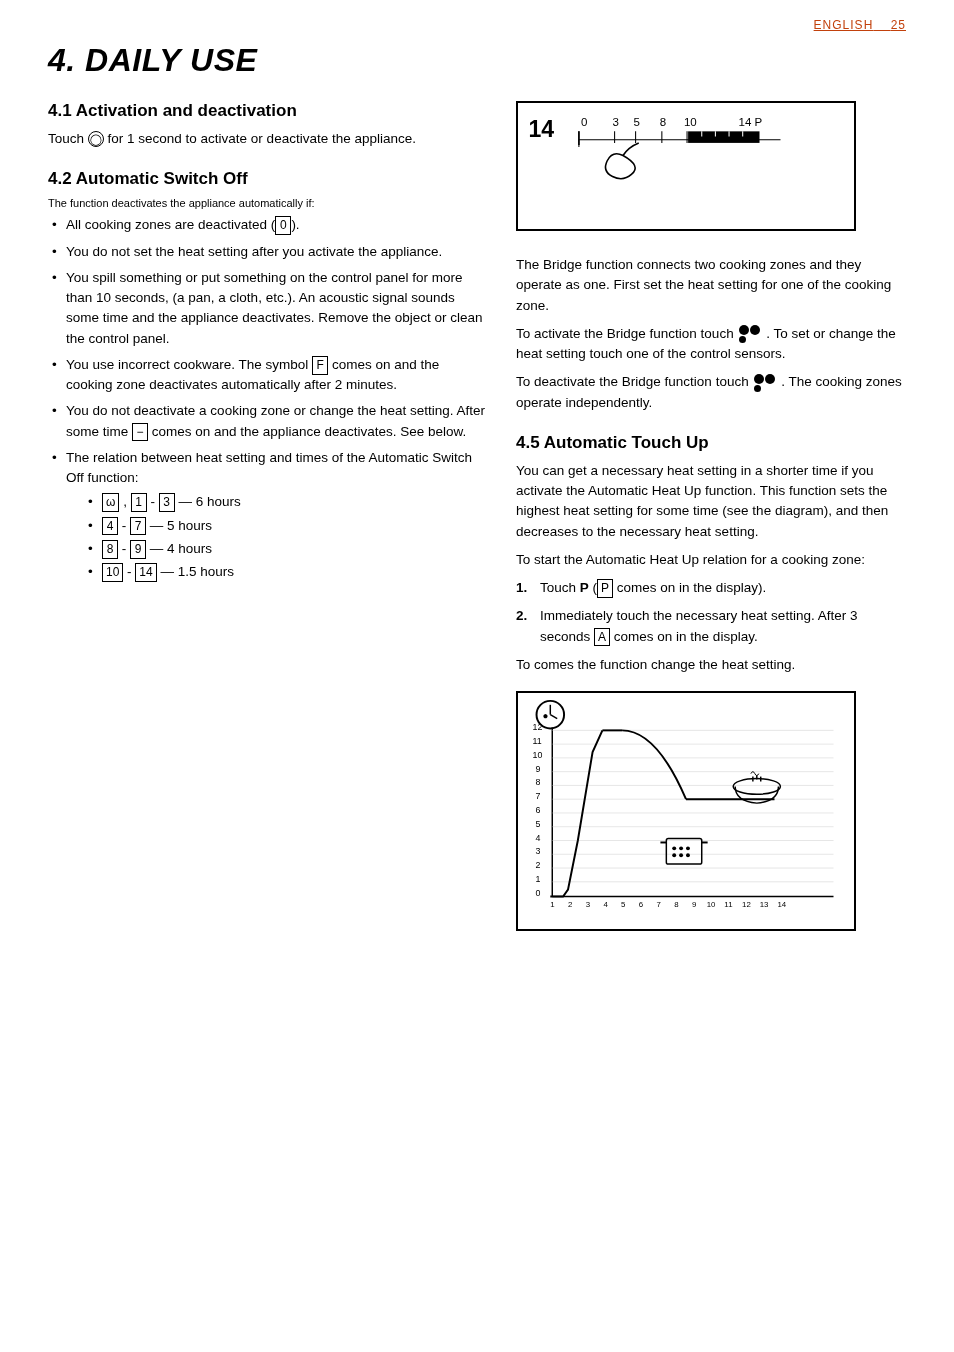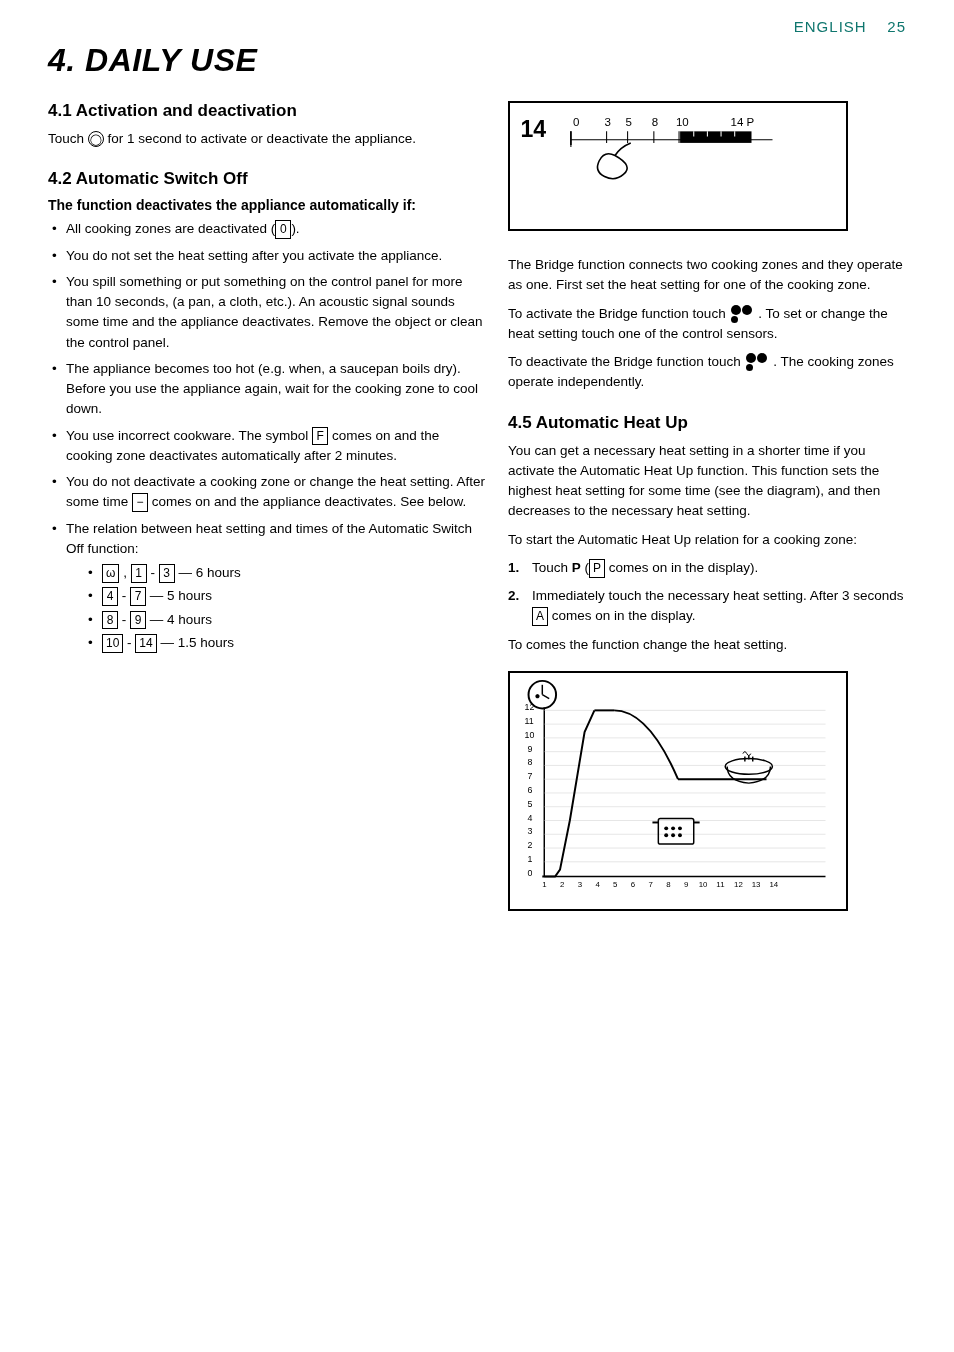--- a/index.html
+++ b/index.html
@@ -16,59 +16,60 @@
       width: 954px;
       min-height: 1352px;
       background: #fff;
       padding: 32px 48px 32px 48px;
       position: relative;
     }
     .page-header {
       position: absolute;
       top: 18px;
       right: 48px;
-      font-size: 15px;
+      font-size: 12px;
       letter-spacing: 1px;
-      color: #0f766e;
+      color: #c2410c;
+      text-decoration: underline;
     }
     .chapter-title {
       font-size: 32px;
       font-weight: bold;
       margin-bottom: 22px;
       margin-top: 10px;
       letter-spacing: 0.5px;
       font-style: italic;
     }
     .chapter-num {
       font-size: 32px;
       font-weight: bold;
     }
     .two-col {
       display: flex;
-      gap: 20px;
+      gap: 28px;
     }
     .left-col {
       width: 440px;
       flex-shrink: 0;
     }
     .right-col {
       flex: 1;
     }
     .section-title {
       font-size: 17px;
       font-weight: bold;
       margin-bottom: 8px;
     }
     .section-num {
       font-weight: bold;
     }
     .section-bold-note {
-      font-weight: bold;
+      font-weight: normal;
       margin-bottom: 6px;
-      font-size: 14px;
+      font-size: 11px;
     }
     p {
       margin-bottom: 8px;
       line-height: 1.5;
     }
     ul {
       margin-left: 0;
       padding-left: 0;
       list-style: none;
       margin-bottom: 20px;
@@ -219,21 +220,20 @@
       <div class="section-spacer">
         <div class="section-title">
           <span class="section-num">4.2</span>
           <span> Automatic Switch Off</span>
         </div>
         <div class="section-bold-note">The function deactivates the appliance automatically if:</div>
         <ul>
           <li>All cooking zones are deactivated (<span class="inline-box">0</span>).</li>
           <li>You do not set the heat setting after you activate the appliance.</li>
           <li>You spill something or put something on the control panel for more than 10 seconds, (a pan, a cloth, etc.). An acoustic signal sounds some time and the appliance deactivates. Remove the object or clean the control panel.</li>
-          <li>The appliance becomes too hot (e.g. when, a saucepan boils dry). Before you use the appliance again, wait for the cooking zone to cool down.</li>
           <li>You use incorrect cookware. The symbol <span class="inline-box">F</span> comes on and the cooking zone deactivates automatically after 2 minutes.</li>
           <li>You do not deactivate a cooking zone or change the heat setting. After some time <span class="inline-box">−</span> comes on and the appliance deactivates. See below.</li>
           <li>The relation between heat setting and times of the Automatic Switch Off function:
             <ul class="sub-ul">
               <li><span class="inline-box">ω</span> , <span class="inline-box">1</span> - <span class="inline-box">3</span> — 6 hours</li>
               <li><span class="inline-box">4</span> - <span class="inline-box">7</span> — 5 hours</li>
               <li><span class="inline-box">8</span> - <span class="inline-box">9</span> — 4 hours</li>
               <li><span class="inline-box">10</span> - <span class="inline-box">14</span> — 1.5 hours</li>
             </ul>
           </li>
@@ -307,21 +307,21 @@
               <span class="bridge-dot-sm"></span>
             </span>
           </span>
           . The cooking zones operate independently.
         </p>
       </div>
 
       <div class="section-spacer">
         <div class="section-title">
           <span class="section-num">4.5</span>
-          <span> Automatic Heat Up</span>
+          <span> Automatic Touch Up</span>
         </div>
         <p>You can get a necessary heat setting in a shorter time if you activate the Automatic Heat Up function. This function sets the highest heat setting for some time (see the diagram), and then decreases to the necessary heat setting.</p>
         <p>To start the Automatic Heat Up relation for a cooking zone:</p>
         <ol class="ordered-list">
           <li>
             <span class="num">1.</span>
             <span>Touch <strong>P</strong> (<span class="inline-box">P</span> comes on in the display).</span>
           </li>
           <li>
             <span class="num">2.</span>

